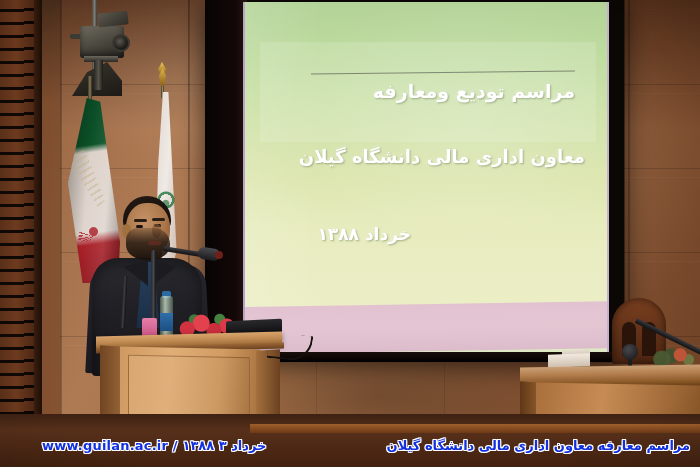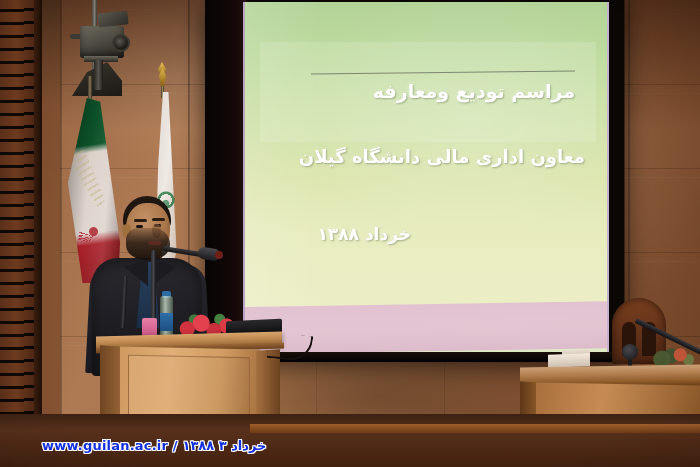--- a/index.html
+++ b/index.html
@@ -631,14 +631,15 @@
   <div class="table-edge"></div>
   <div class="table-sideL"></div>
   <div class="table-front"></div>
 
   <div class="dark-floor"></div>
   <div class="baseboard"></div>
 
   <div class="vignette"></div>
 
   <div class="caption caption-left">www.guilan.ac.ir / ۱۳۸۸ خرداد ۳</div>
+  <div class="caption caption-right">مراسم معارفه معاون اداری مالی دانشگاه گیلان</div>
 
 </div>
 
 </body></html>

